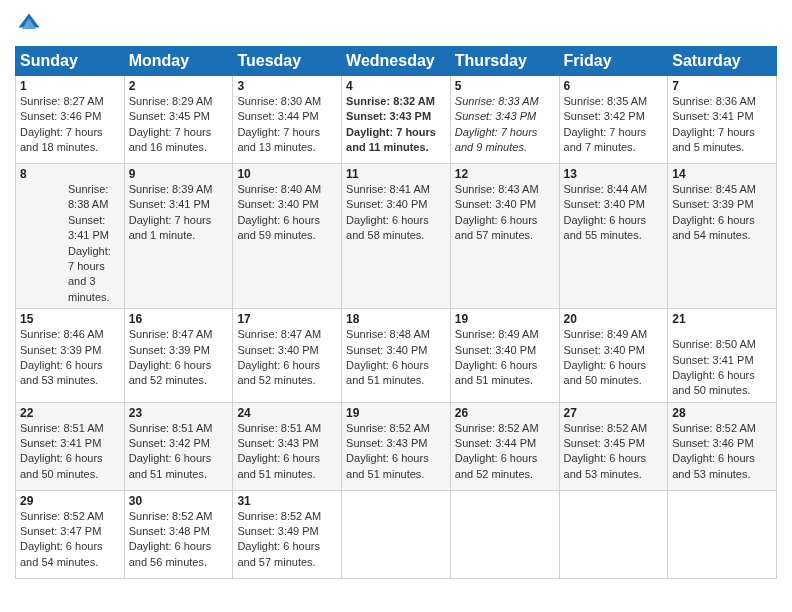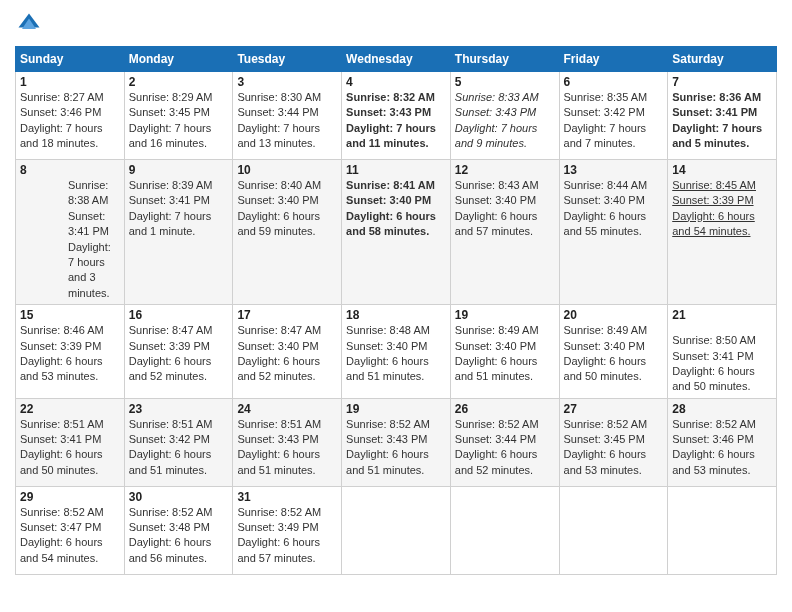--- a/index.html
+++ b/index.html
@@ -59,21 +59,21 @@
       color: #444;
     }
     .calendar {
       width: 100%;
       border-collapse: collapse;
       table-layout: fixed;
     }
     .calendar th {
       background: #1a6fb5;
       color: #fff;
-      font-size: 12px;
+      font-size: 16px;
       font-weight: bold;
       padding: 5px 4px;
       text-align: left;
       border: 1px solid #1a6fb5;
       margin-top: 44px;
     }
     .calendar td {
       border: 1px solid #d0d0d0;
       vertical-align: top;
       padding: 3px 4px;
@@ -173,21 +173,21 @@
           </td>
           <td>
             <span class="day-num">6</span>
             <div class="day-info" style="white-space: pre-line;">Sunrise: 8:35 AM
 Sunset: 3:42 PM
 Daylight: 7 hours
 and 7 minutes.</div>
           </td>
           <td>
             <span class="day-num">7</span>
-            <div class="day-info" style="white-space: pre-line; font-weight: bold;">Sunrise: 8:36 AM
+            <div class="day-info" style="white-space: pre-line;">Sunrise: 8:36 AM
 Sunset: 3:41 PM
 Daylight: 7 hours
 and 5 minutes.</div>
           </td>
         </tr>
         <tr>
           <td>
             <span class="day-num">8</span>
             <div class="day-info" style="white-space: pre-line; margin-left: 48px;">Sunrise: 8:38 AM
 Sunset: 3:41 PM
@@ -203,42 +203,42 @@
           </td>
           <td>
             <span class="day-num">10</span>
             <div class="day-info" style="white-space: pre-line;">Sunrise: 8:40 AM
 Sunset: 3:40 PM
 Daylight: 6 hours
 and 59 minutes.</div>
           </td>
           <td>
             <span class="day-num">11</span>
-            <div class="day-info" style="white-space: pre-line; font-weight: bold;">Sunrise: 8:41 AM
+            <div class="day-info" style="white-space: pre-line;">Sunrise: 8:41 AM
 Sunset: 3:40 PM
 Daylight: 6 hours
 and 58 minutes.</div>
           </td>
           <td>
             <span class="day-num">12</span>
             <div class="day-info" style="white-space: pre-line;">Sunrise: 8:43 AM
 Sunset: 3:40 PM
 Daylight: 6 hours
 and 57 minutes.</div>
           </td>
           <td>
             <span class="day-num">13</span>
             <div class="day-info" style="white-space: pre-line;">Sunrise: 8:44 AM
 Sunset: 3:40 PM
 Daylight: 6 hours
 and 55 minutes.</div>
           </td>
           <td>
             <span class="day-num">14</span>
-            <div class="day-info" style="white-space: pre-line; text-decoration: underline;">Sunrise: 8:45 AM
+            <div class="day-info" style="white-space: pre-line;">Sunrise: 8:45 AM
 Sunset: 3:39 PM
 Daylight: 6 hours
 and 54 minutes.</div>
           </td>
         </tr>
         <tr>
           <td>
             <span class="day-num">15</span>
             <div class="day-info" style="white-space: pre-line;">Sunrise: 8:46 AM
 Sunset: 3:39 PM

